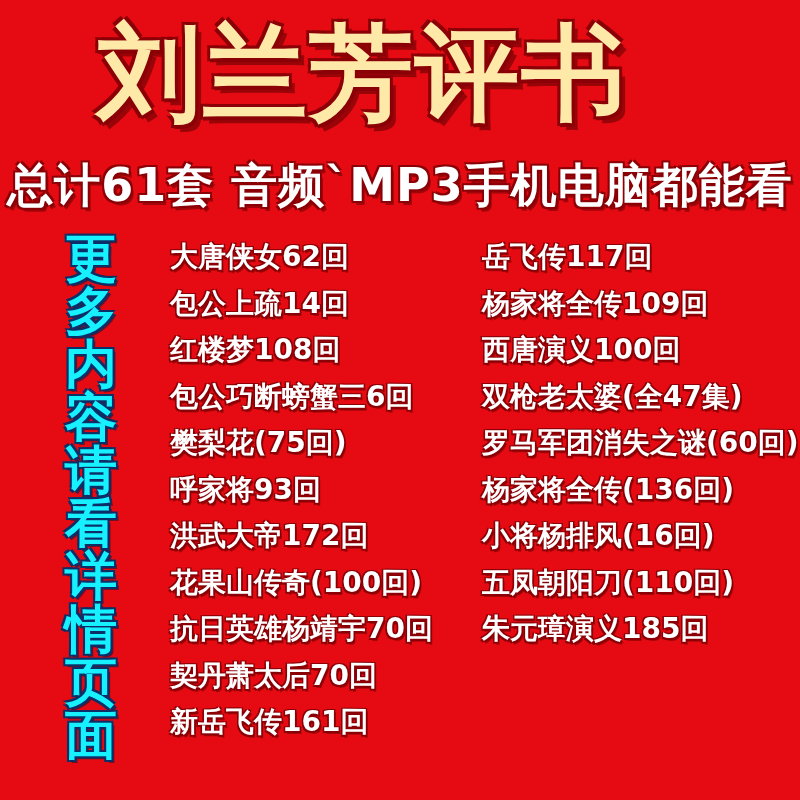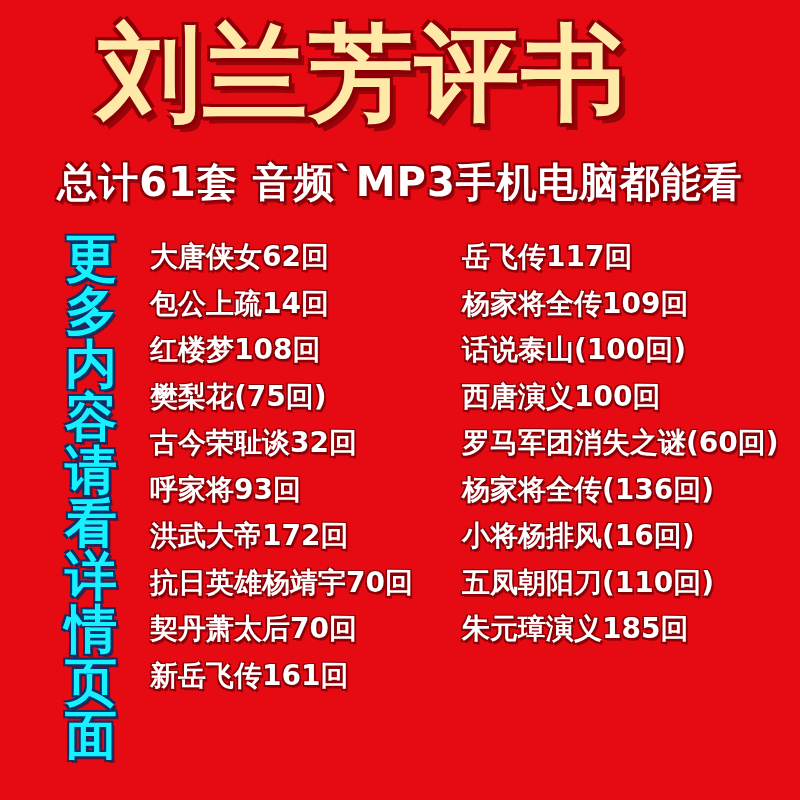--- a/index.html
+++ b/index.html
@@ -40,21 +40,21 @@
        6px  7px 0 rgba(90,0,0,0.55);
     font-family: "DejaVu Sans", "Liberation Sans", sans-serif;
     margin-left: 42px;
   }
   .subtitle {
     position: absolute;
     top: 155px;
     left: 0;
     width: 800px;
     text-align: center;
-    font-size: 40px;
+    font-size: 46px;
     font-weight: bold;
     color: #ffffff;
     letter-spacing: 1px;
     text-shadow:
       -2px -2px 0 #8a0006,
        2px -2px 0 #8a0006,
       -2px  2px 0 #8a0006,
        2px  2px 0 #8a0006,
        3px  4px 0 rgba(90,0,0,0.5);
     font-family: "DejaVu Sans", "Liberation Sans", sans-serif;
@@ -106,20 +106,21 @@
     height: 46.5px;
     line-height: 46.5px;
     white-space: nowrap;
     text-shadow:
       -1.5px -1.5px 0 #8a0006,
        1.5px -1.5px 0 #8a0006,
       -1.5px  1.5px 0 #8a0006,
        1.5px  1.5px 0 #8a0006,
        2px 3px 0 rgba(90,0,0,0.45);
     font-family: "DejaVu Sans", "Liberation Sans", sans-serif;
+    margin-left: 20px;
   }
 </style>
 </head>
 <body>
 
 <div class="poster">
 
   <div class="title">刘兰芳评书</div>
 
   <div class="subtitle">总计61套 音频`MP3手机电脑都能看</div>
@@ -136,34 +137,35 @@
     <span>页</span>
     <span>面</span>
   </div>
 
   <div class="columns">
 
     <div class="col col-left">
       <div class="item">大唐侠女62回</div>
       <div class="item">包公上疏14回</div>
       <div class="item">红楼梦108回</div>
+      <div class="item">包公巧断螃蟹三6回</div>
       <div class="item">樊梨花(75回)</div>
-      <div class="item">古今荣耻谈32回</div>
       <div class="item">呼家将93回</div>
       <div class="item">洪武大帝172回</div>
+      <div class="item">花果山传奇(100回)</div>
       <div class="item">抗日英雄杨靖宇70回</div>
       <div class="item">契丹萧太后70回</div>
       <div class="item">新岳飞传161回</div>
     </div>
 
     <div class="col col-right">
       <div class="item">岳飞传117回</div>
       <div class="item">杨家将全传109回</div>
-      <div class="item">话说泰山(100回)</div>
       <div class="item">西唐演义100回</div>
+      <div class="item">双枪老太婆(全47集)</div>
       <div class="item">罗马军团消失之谜(60回)</div>
       <div class="item">杨家将全传(136回)</div>
       <div class="item">小将杨排风(16回)</div>
       <div class="item">五凤朝阳刀(110回)</div>
       <div class="item">朱元璋演义185回</div>
     </div>
 
   </div>
 
 </div>

